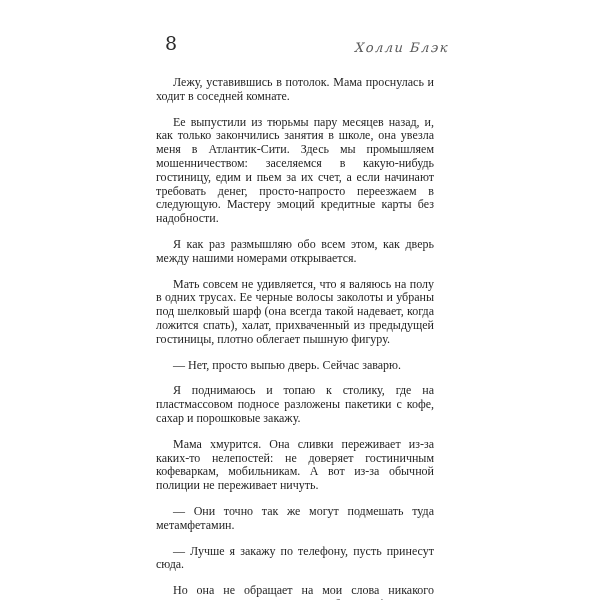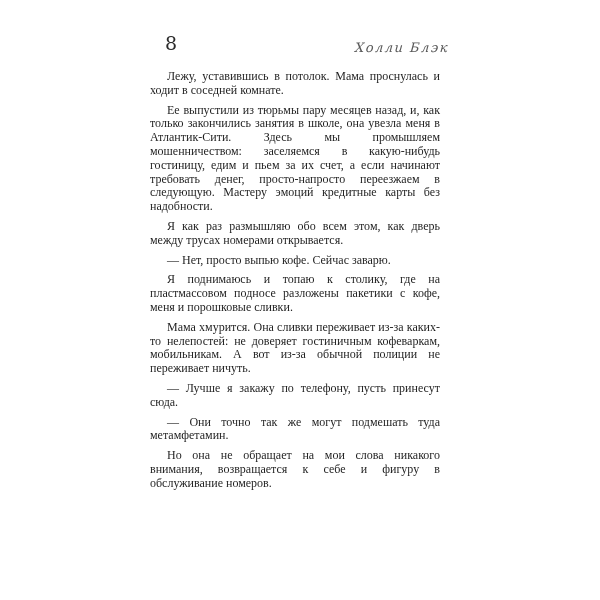--- a/index.html
+++ b/index.html
@@ -44,39 +44,40 @@
     top: 64px;
     width: 302px;
     font-size: 12px;
     line-height: 13.8px;
     color: #1f1f1f;
     text-align: justify;
     hyphens: auto;
     -webkit-hyphens: auto;
   }
   .page-body p {
-    margin: 6px;
+    margin: 12px;
     padding: 0;
     text-indent: 17px;
   }
 </style>
 </head>
 <body>
 
 <div class="book-page">
 
   <div class="page-number">8</div>
 
   <div class="running-title">Холли Блэк</div>
 
   <div class="page-body">
     <p>Лежу, уставившись в потолок. Мама проснулась и ходит в соседней комнате.</p>
     <p>Ее выпустили из тюрьмы пару месяцев назад, и, как только закончились занятия в школе, она увезла меня в Атлантик-Сити. Здесь мы промышляем мошенничеством: заселяемся в какую-нибудь гостиницу, едим и пьем за их счет, а если начинают требовать денег, просто-напросто переезжаем в следующую. Мастеру эмоций кредитные карты без надобности.</p>
-    <p>Я как раз размышляю обо всем этом, как дверь между трусах номерами открывается.</p>
-    <p>— Нет, просто выпью кофе. Сейчас заварю.</p>
-    <p>Я поднимаюсь и топаю к столику, где на пластмассовом подносе разложены пакетики с кофе, меня и порошковые сливки.</p>
+    <p>Я как раз размышляю обо всем этом, как дверь между нашими номерами открывается.</p>
+    <p>Мать совсем не удивляется, что я валяюсь на полу в одних трусах. Ее черные волосы заколоты и убраны под шелковый шарф (она всегда такой надевает, когда ложится спать), халат, прихваченный из предыдущей гостиницы, плотно облегает пышную фигуру.</p>
+    <p>— Нет, просто выпью дверь. Сейчас заварю.</p>
+    <p>Я поднимаюсь и топаю к столику, где на пластмассовом подносе разложены пакетики с кофе, сахар и порошковые закажу.</p>
     <p>Мама хмурится. Она сливки переживает из-за каких-то нелепостей: не доверяет гостиничным кофеваркам, мобильникам. А вот из-за обычной полиции не переживает ничуть.</p>
+    <p>— Они точно так же могут подмешать туда метамфетамин.</p>
     <p>— Лучше я закажу по телефону, пусть принесут сюда.</p>
-    <p>— Они точно так же могут подмешать туда метамфетамин.</p>
     <p>Но она не обращает на мои слова никакого внимания, возвращается к себе и фигуру в обслуживание номеров.</p>
   </div>
 
 </div>
 
 </body></html>

